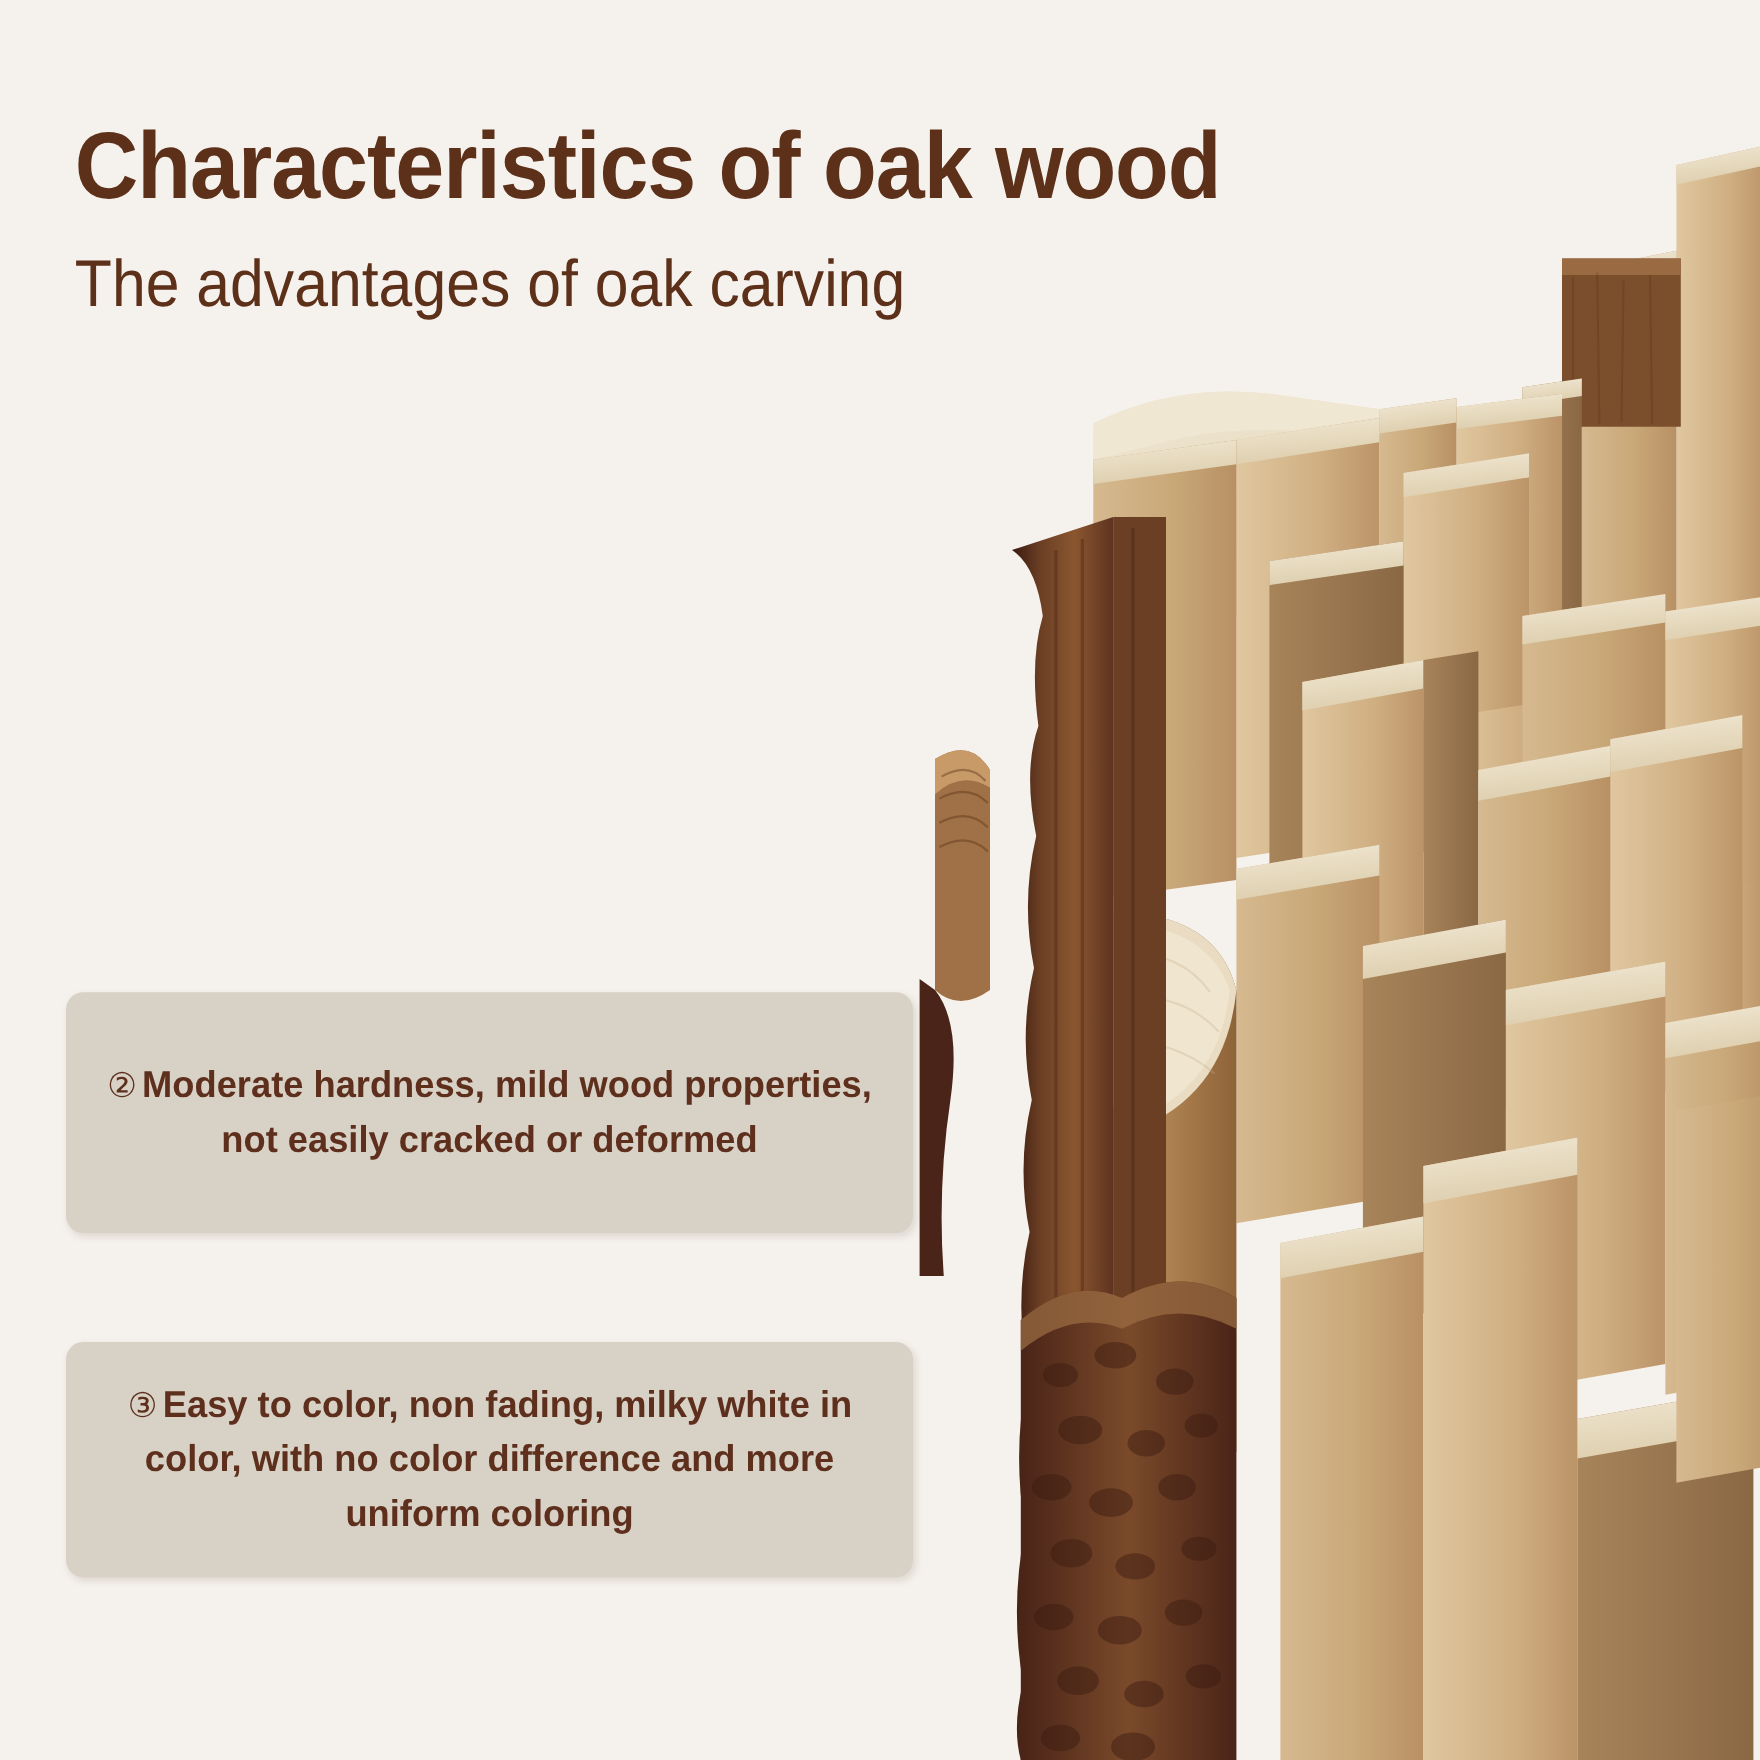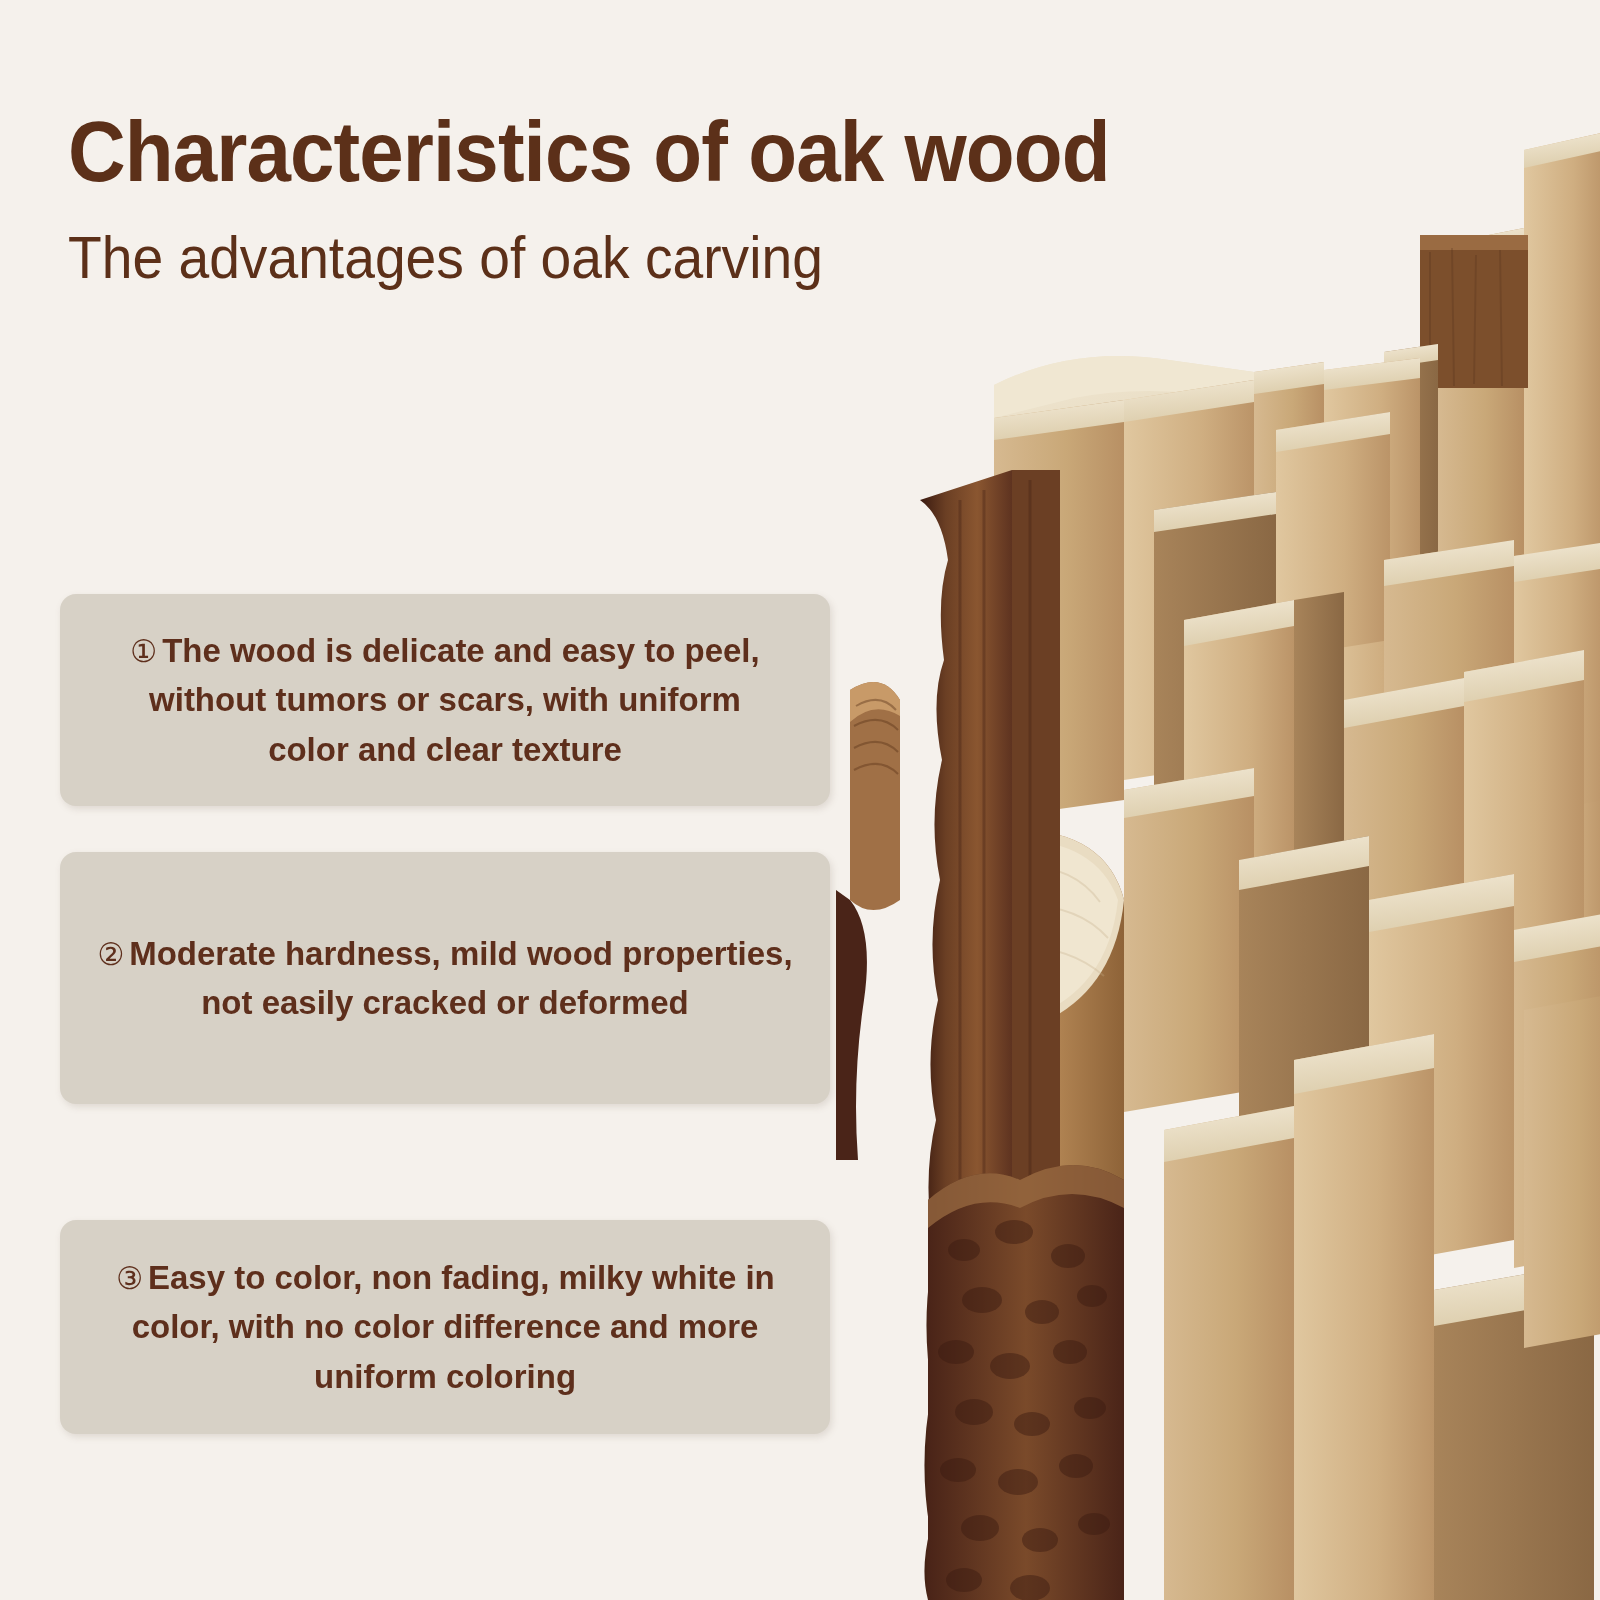--- a/index.html
+++ b/index.html
@@ -62,21 +62,21 @@
     border-radius: 16px;
     box-shadow: 2px 3px 7px rgba(120,105,90,0.18);
     z-index: 35;
     display: flex;
     flex-direction: column;
     justify-content: center;
     box-sizing: border-box;
     padding: 10px 26px;
   }
   #box-1 { top: 594px;  height: 212px; }
-  #box-2 { top: 852px;  height: 252px; }
+  #box-2 { top: 902px;  height: 219px; }
   #box-3 { top: 1220px; height: 214px; align-items: center; }
 
   .feature-line {
     text-align: center;
     font-family: "Liberation Sans Narrow", "Liberation Sans", sans-serif;
     font-size: 34px;
     font-weight: bold;
     line-height: 1.45;
     color: #5e2f1c;
     white-space: nowrap;
@@ -300,27 +300,20 @@
         <path d="M26 900 Q50 930 40 1000 Q28 1080 34 1160 L12 1160 L12 890 Z" fill="#4a2418"></path>
       </g>
     </svg>
   </div>
 
   <div id="header">
     <div id="title">Characteristics of oak wood</div>
     <div id="subtitle">The advantages of oak carving</div>
   </div>
 
-  <div class="feature-box" id="box-1">
-    <div class="feature-line">
-      <span class="marker">①</span><span>The wood is delicate and easy to peel,</span>
-    </div>
-    <div class="feature-line">without tumors or scars, with uniform</div>
-    <div class="feature-line">color and clear texture</div>
-  </div>
 
   <div class="feature-box" id="box-2">
     <div class="feature-line">
       <span class="marker">②</span><span>Moderate hardness, mild wood properties,</span>
     </div>
     <div class="feature-line">not easily cracked or deformed</div>
   </div>
 
   <div class="feature-box" id="box-3">
     <div class="feature-line">

